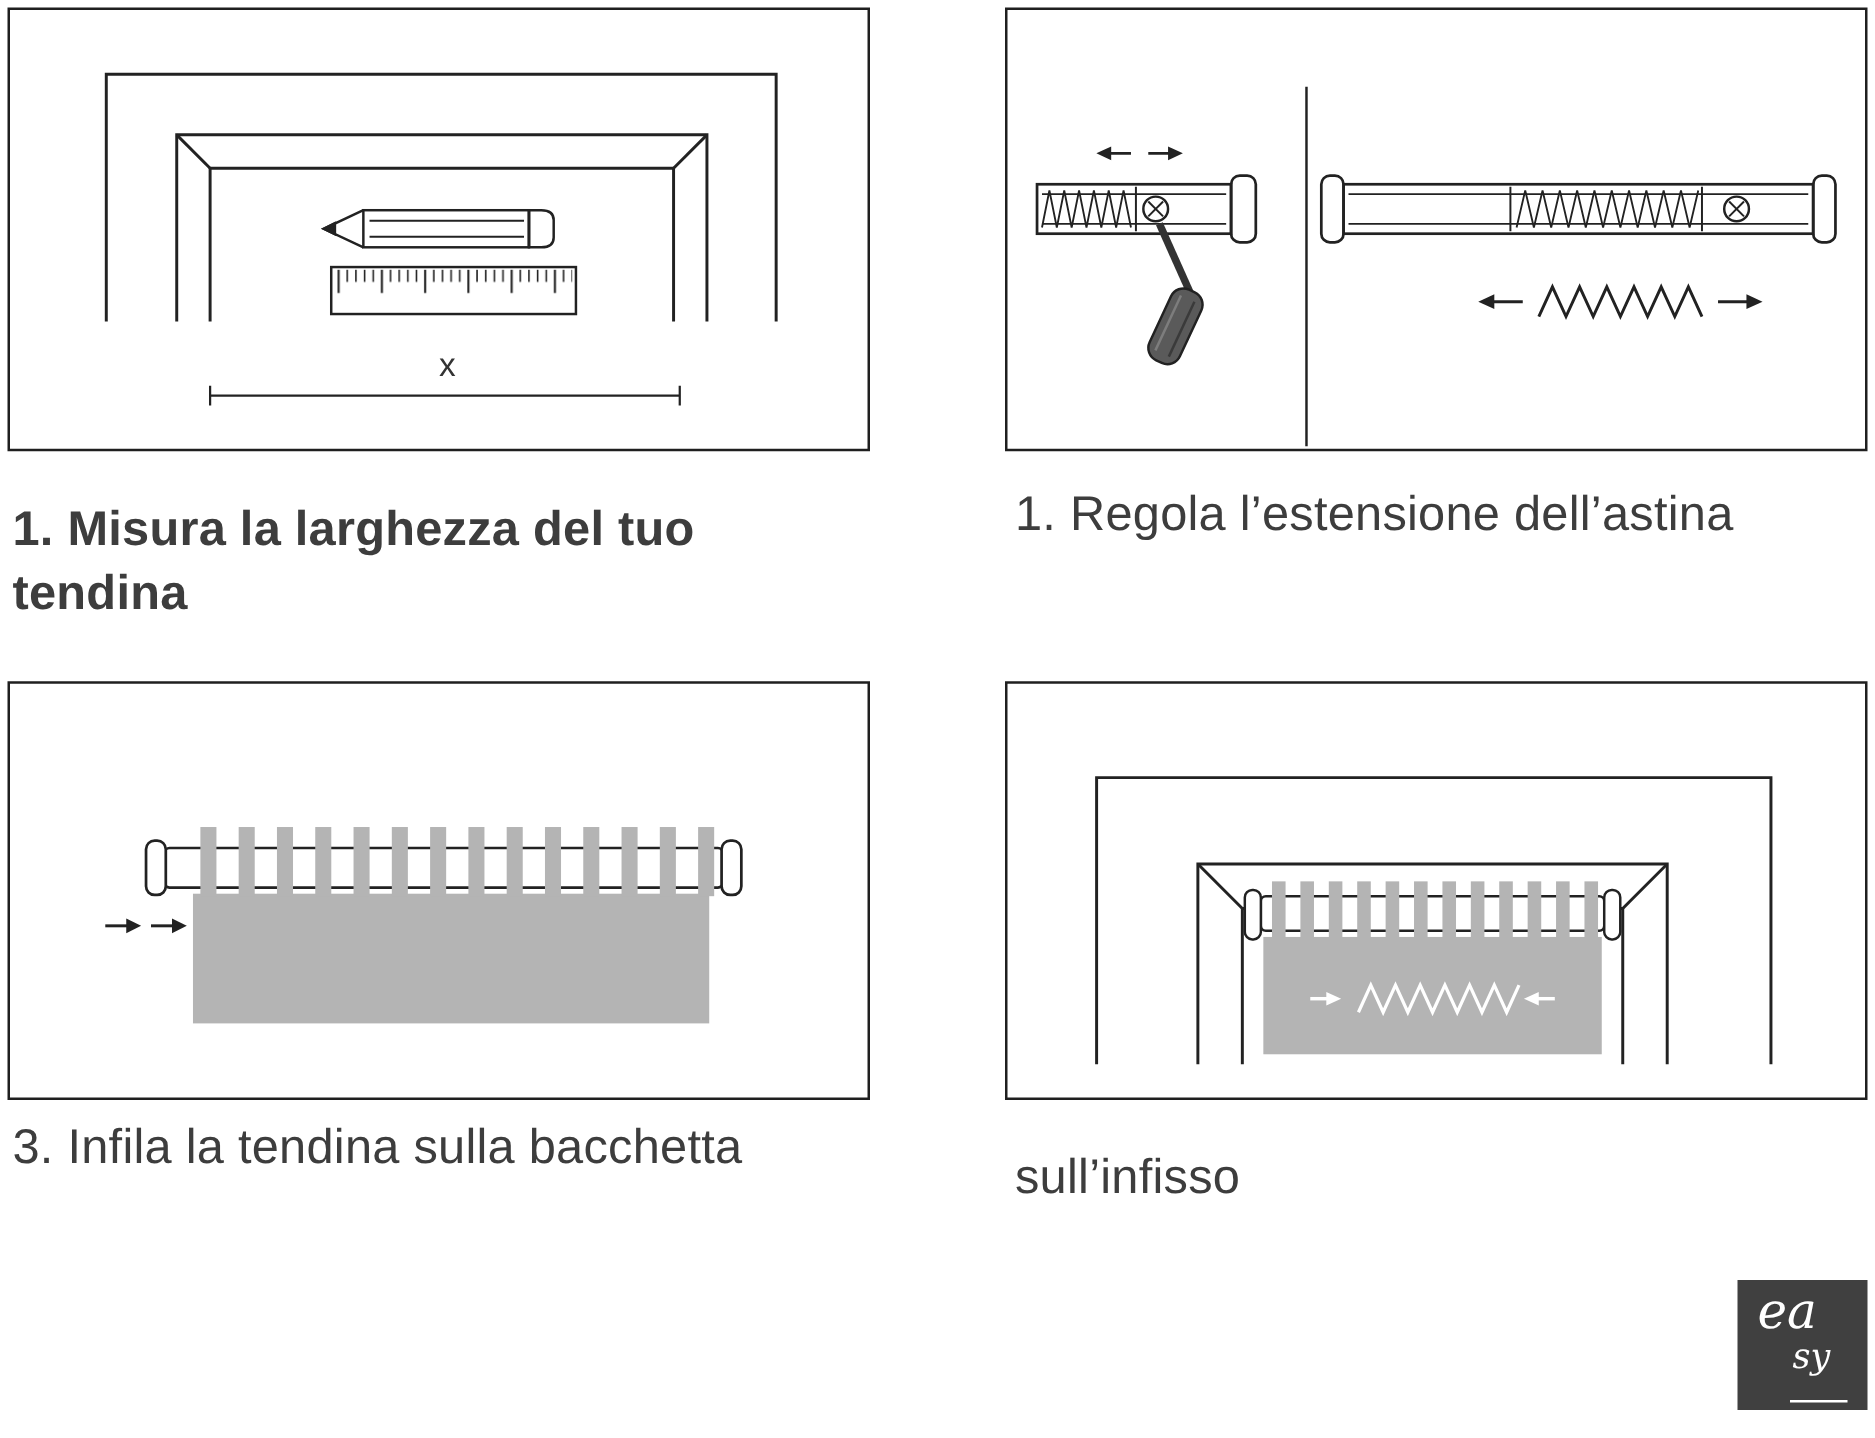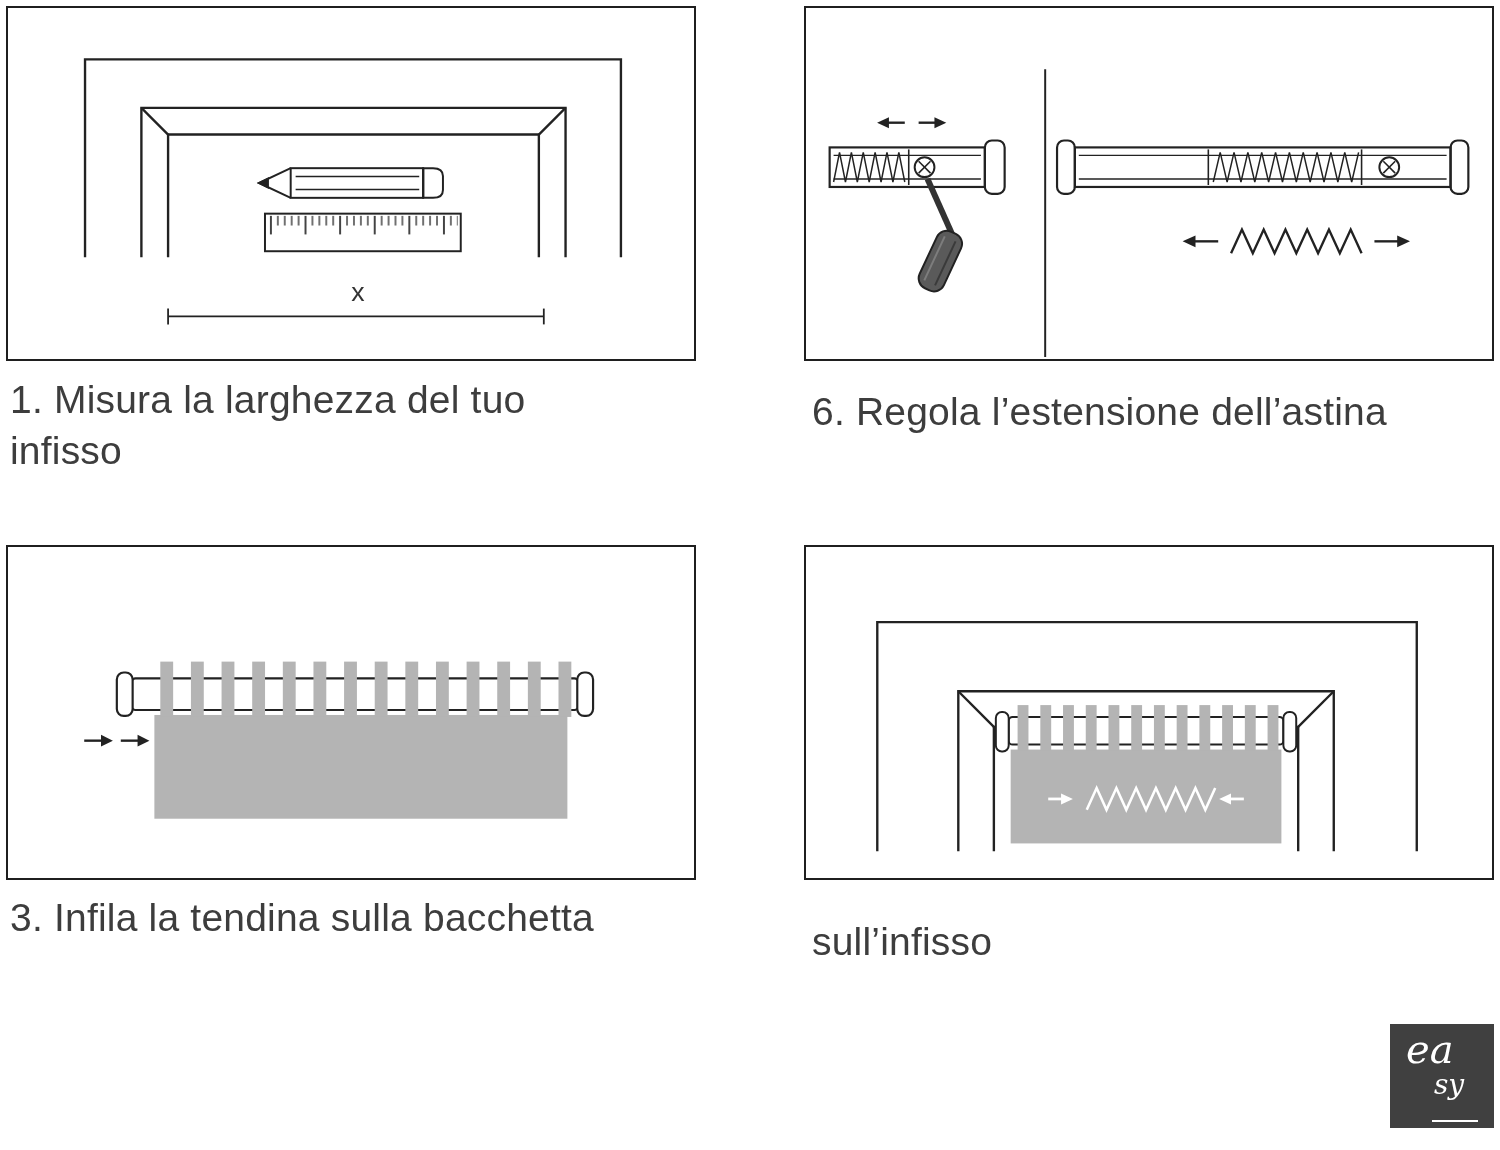--- a/index.html
+++ b/index.html
@@ -22,21 +22,21 @@
   #panel3 { left:6px;   top:545px; width:690px; height:335px; }
   #panel4 { left:804px; top:545px; width:690px; height:335px; }
 
   .caption {
     position:absolute;
     font-size:39px;
     line-height:1.32;
     color:#3d3d3d;
     letter-spacing:0.2px;
   }
-  #cap1 { left:10px;  top:374px; width:660px; }
+  #cap1 { left:10px;  top:398px; width:660px;font-weight:bold; }
   #cap2 { left:812px; top:386px; width:680px; }
   #cap3 { left:10px;  top:892px; width:680px; }
   #cap4 { left:812px; top:916px; width:680px; }
 
   .logo {
     position:absolute;
     left:1390px; top:1024px;
     width:104px; height:104px;
     background:#404040;
     color:#ffffff;
@@ -227,25 +227,25 @@
         <polygon points="268,255 256,249.5 256,260.5" fill="#ffffff" stroke="none"></polygon>
         <polyline points="282,266 292,244 302,266 312,244 322,266 332,244 342,266 352,244 362,266 372,244 382,266 392,244 402,266 412,244" stroke-width="2.6"></polyline>
         <line x1="441" y1="255" x2="426" y2="255"></line>
         <polygon points="416,255 428,249.5 428,260.5" fill="#ffffff" stroke="none"></polygon>
       </g>
     </svg>
   </div>
 
   <div class="caption" id="cap1">
     <div>1. Misura la larghezza del tuo</div>
-    <div>infisso</div>
+    <div>tendina</div>
   </div>
 
   <div class="caption" id="cap2">
-    <div>6. Regola l’estensione dell’astina</div>
+    <div>1. Regola l’estensione dell’astina</div>
   </div>
 
   <div class="caption" id="cap3">
     <div>3. Infila la tendina sulla bacchetta</div>
   </div>
 
   <div class="caption" id="cap4">
     <div>sull’infisso</div>
   </div>
 

